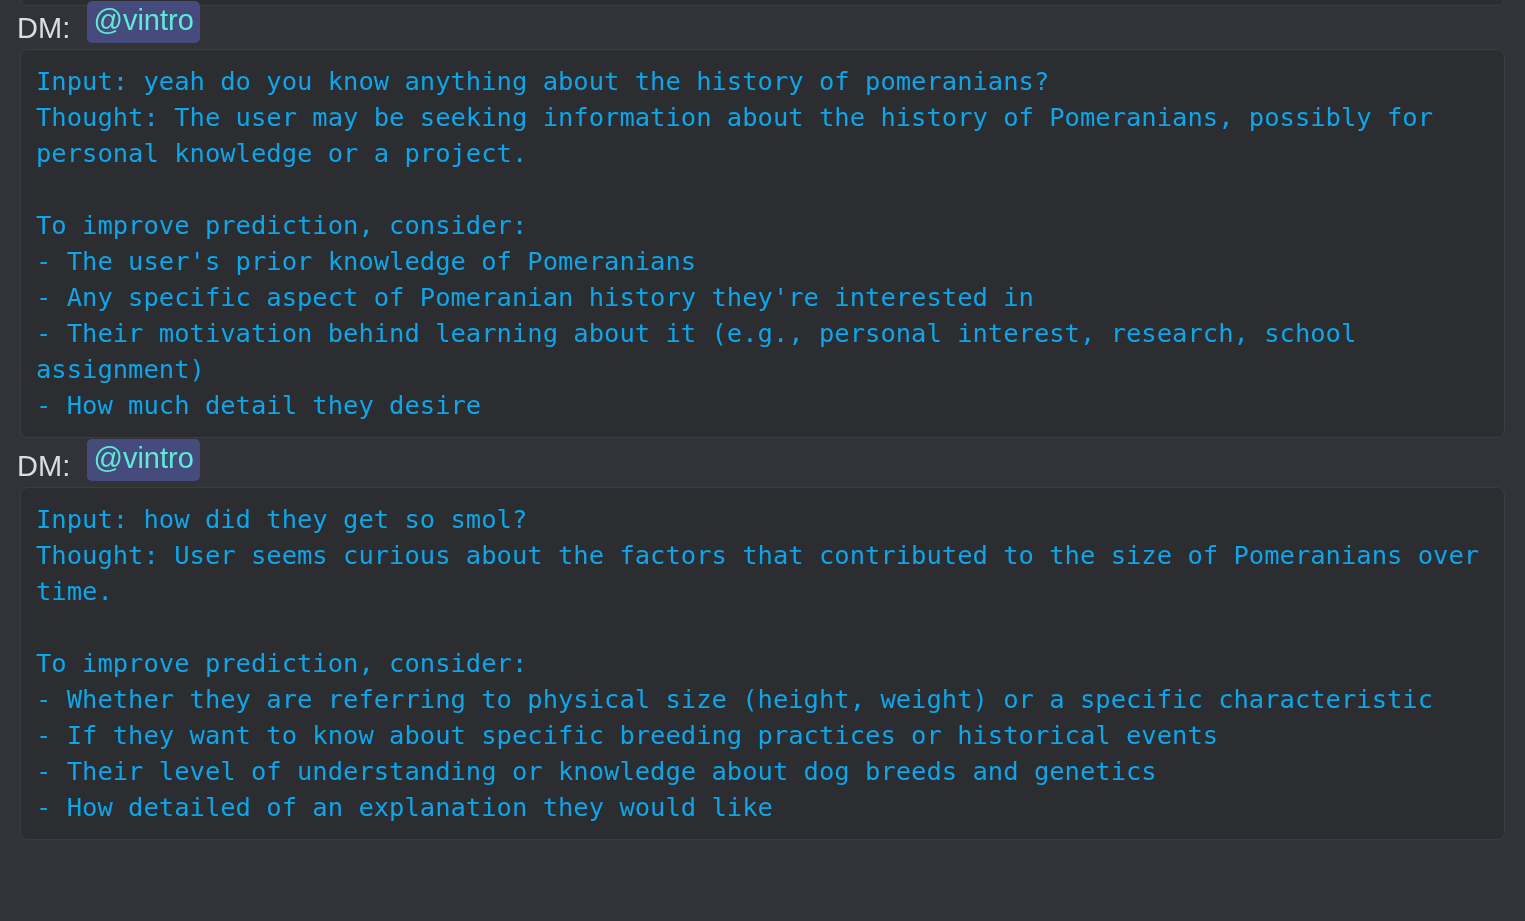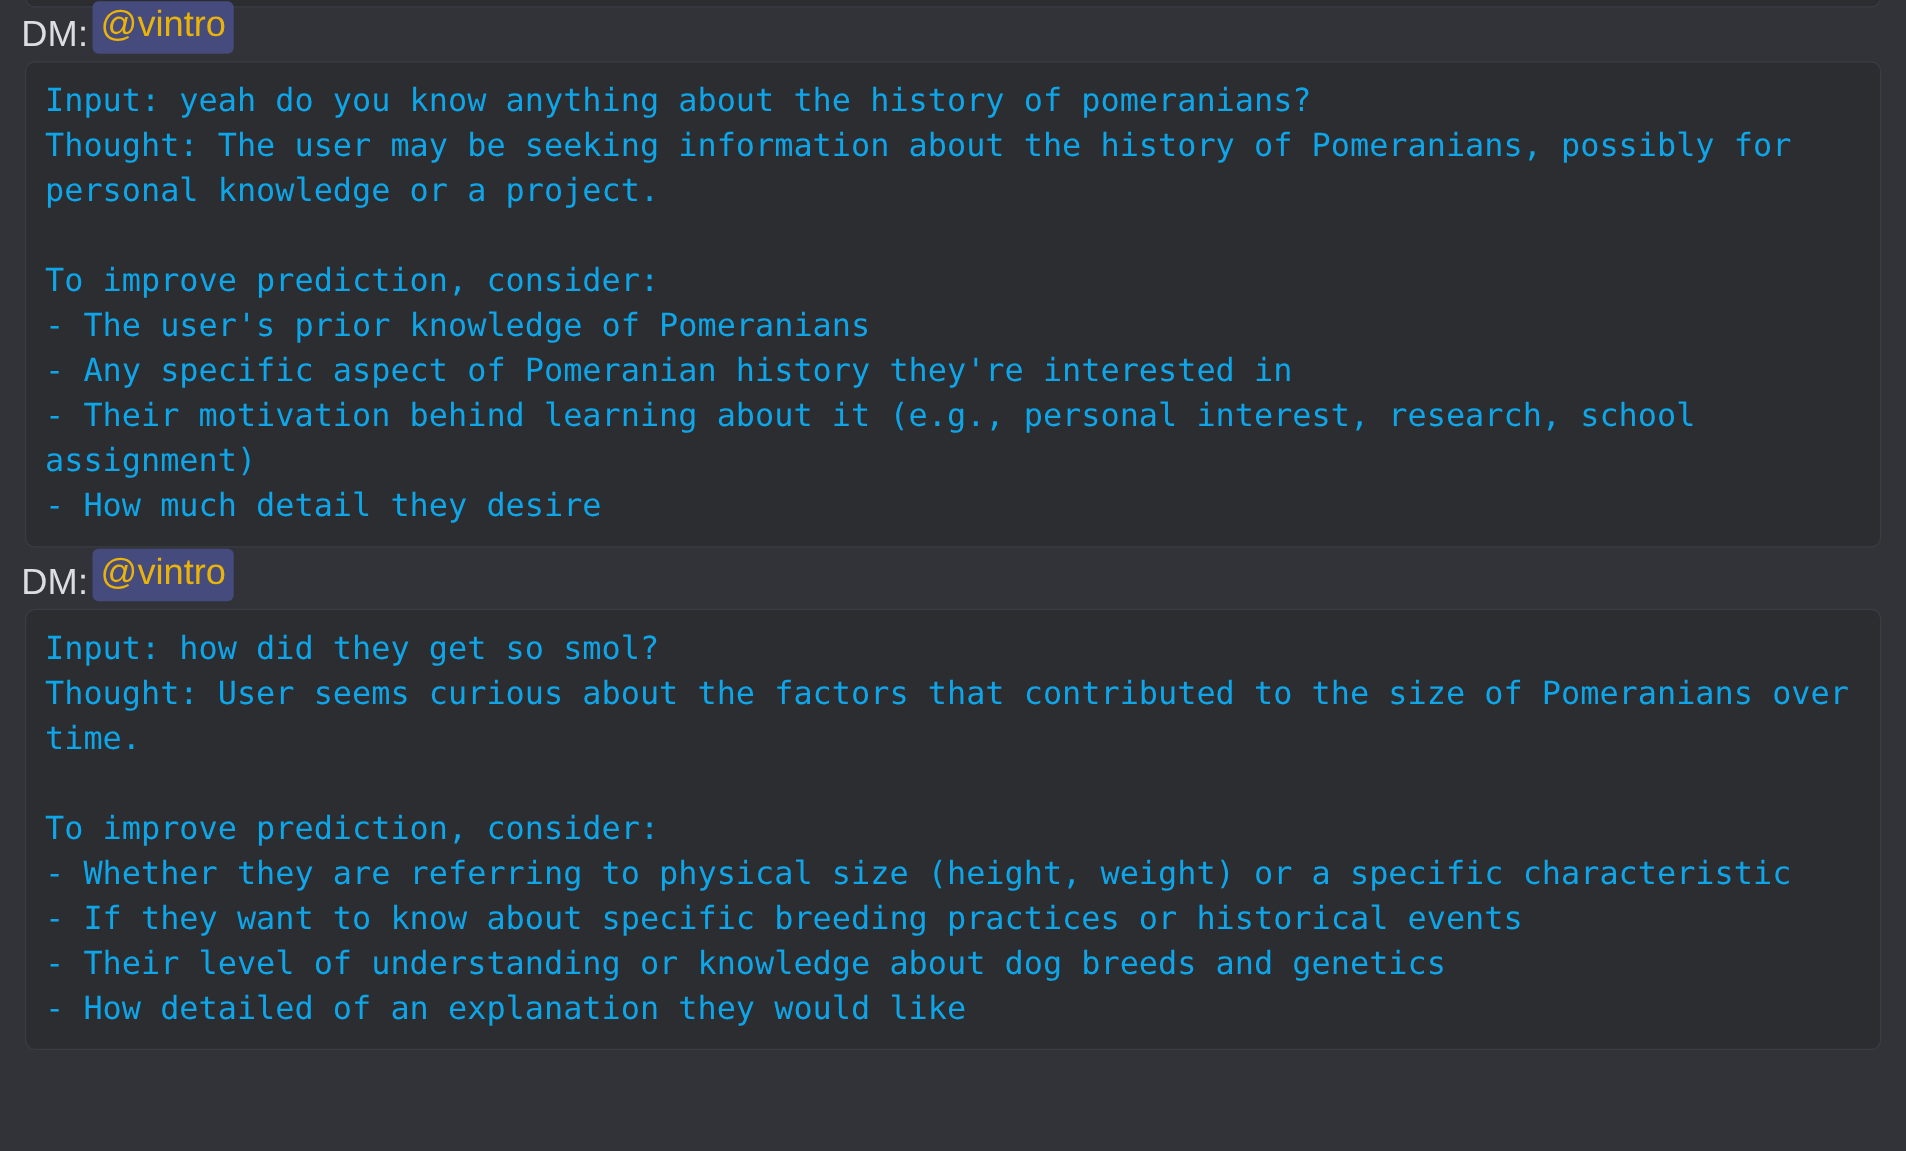--- a/index.html
+++ b/index.html
@@ -50,27 +50,27 @@
     font-size: 29px;
     font-family: "Liberation Sans", sans-serif;
     line-height: 1;
     letter-spacing: 0.1px;
     white-space: pre;
     margin-top: 12px;
   }
   .mention-pill {
     display: inline-block;
     background: #464b7e;
-    color: #eab308;
+    color: #5eead4;
     font-size: 29px;
     font-family: "Liberation Sans", sans-serif;
     line-height: 1;
     padding: 5px 6px 8px 6px;
     border-radius: 5px;
-    margin-left: 4px;
+    margin-left: 17px;
     white-space: pre;
     cursor: pointer;
   }
 
   
   .code-block {
     margin: 5px 20px 0 20px;
     background: #2b2d31;
     border: 1px solid #3a3d43;
     border-radius: 8px;

